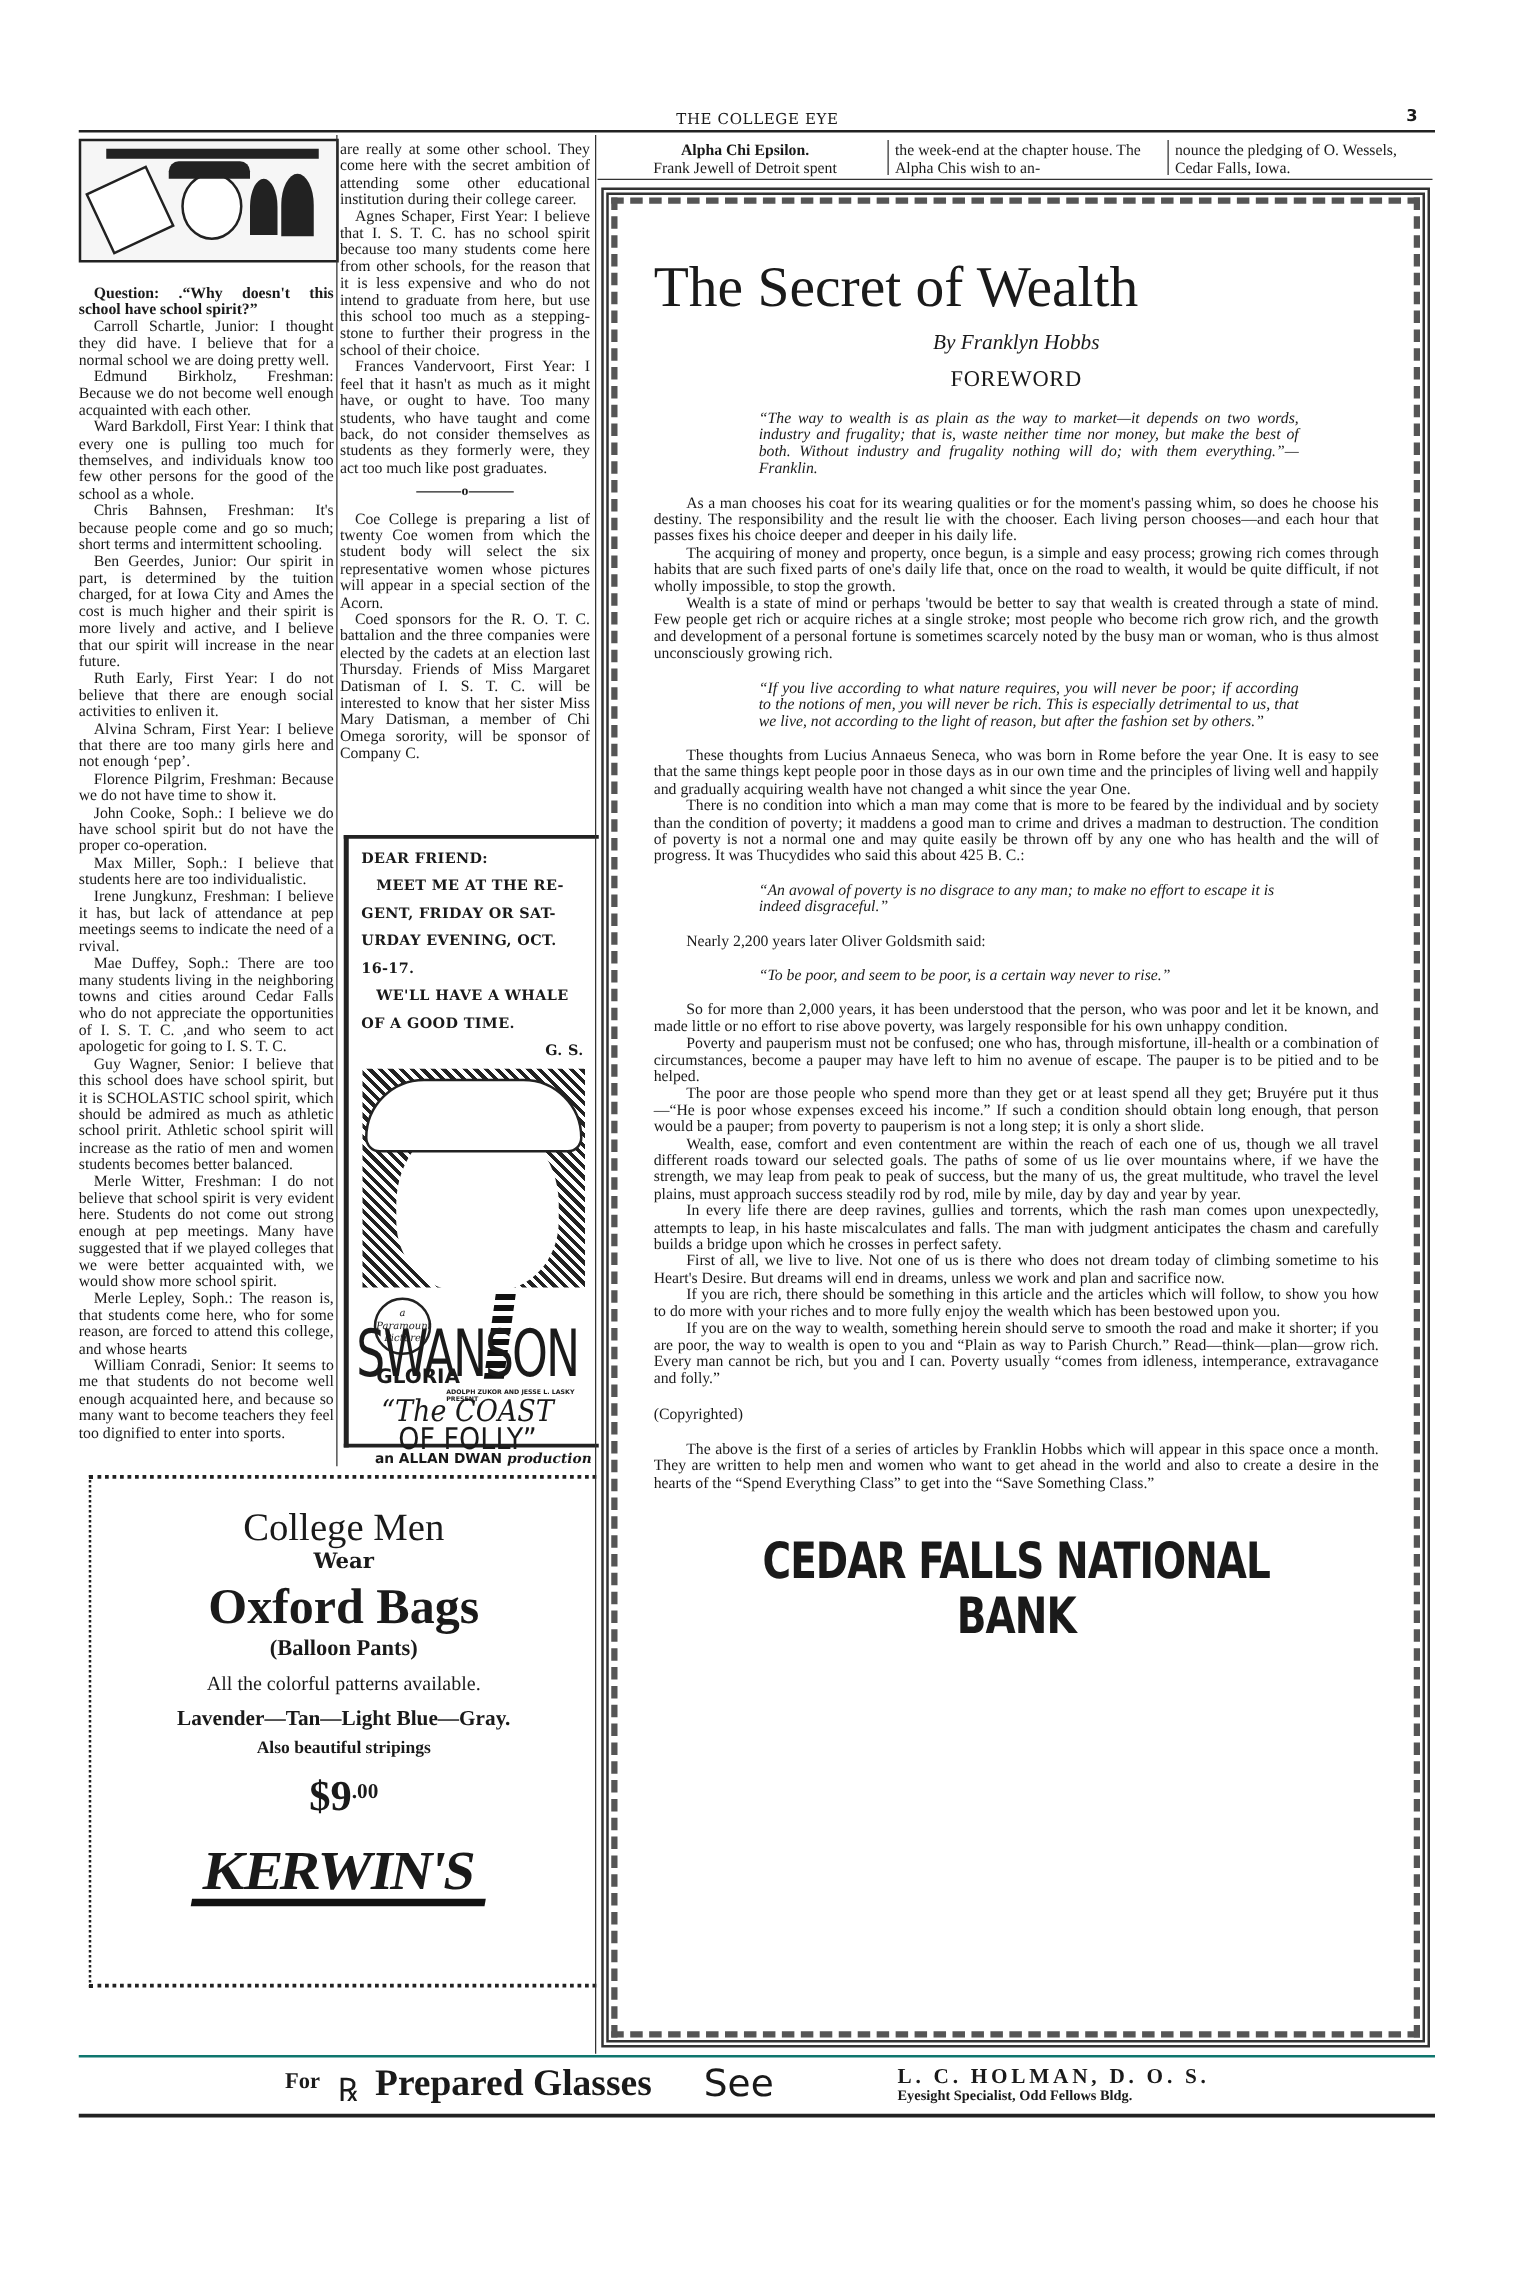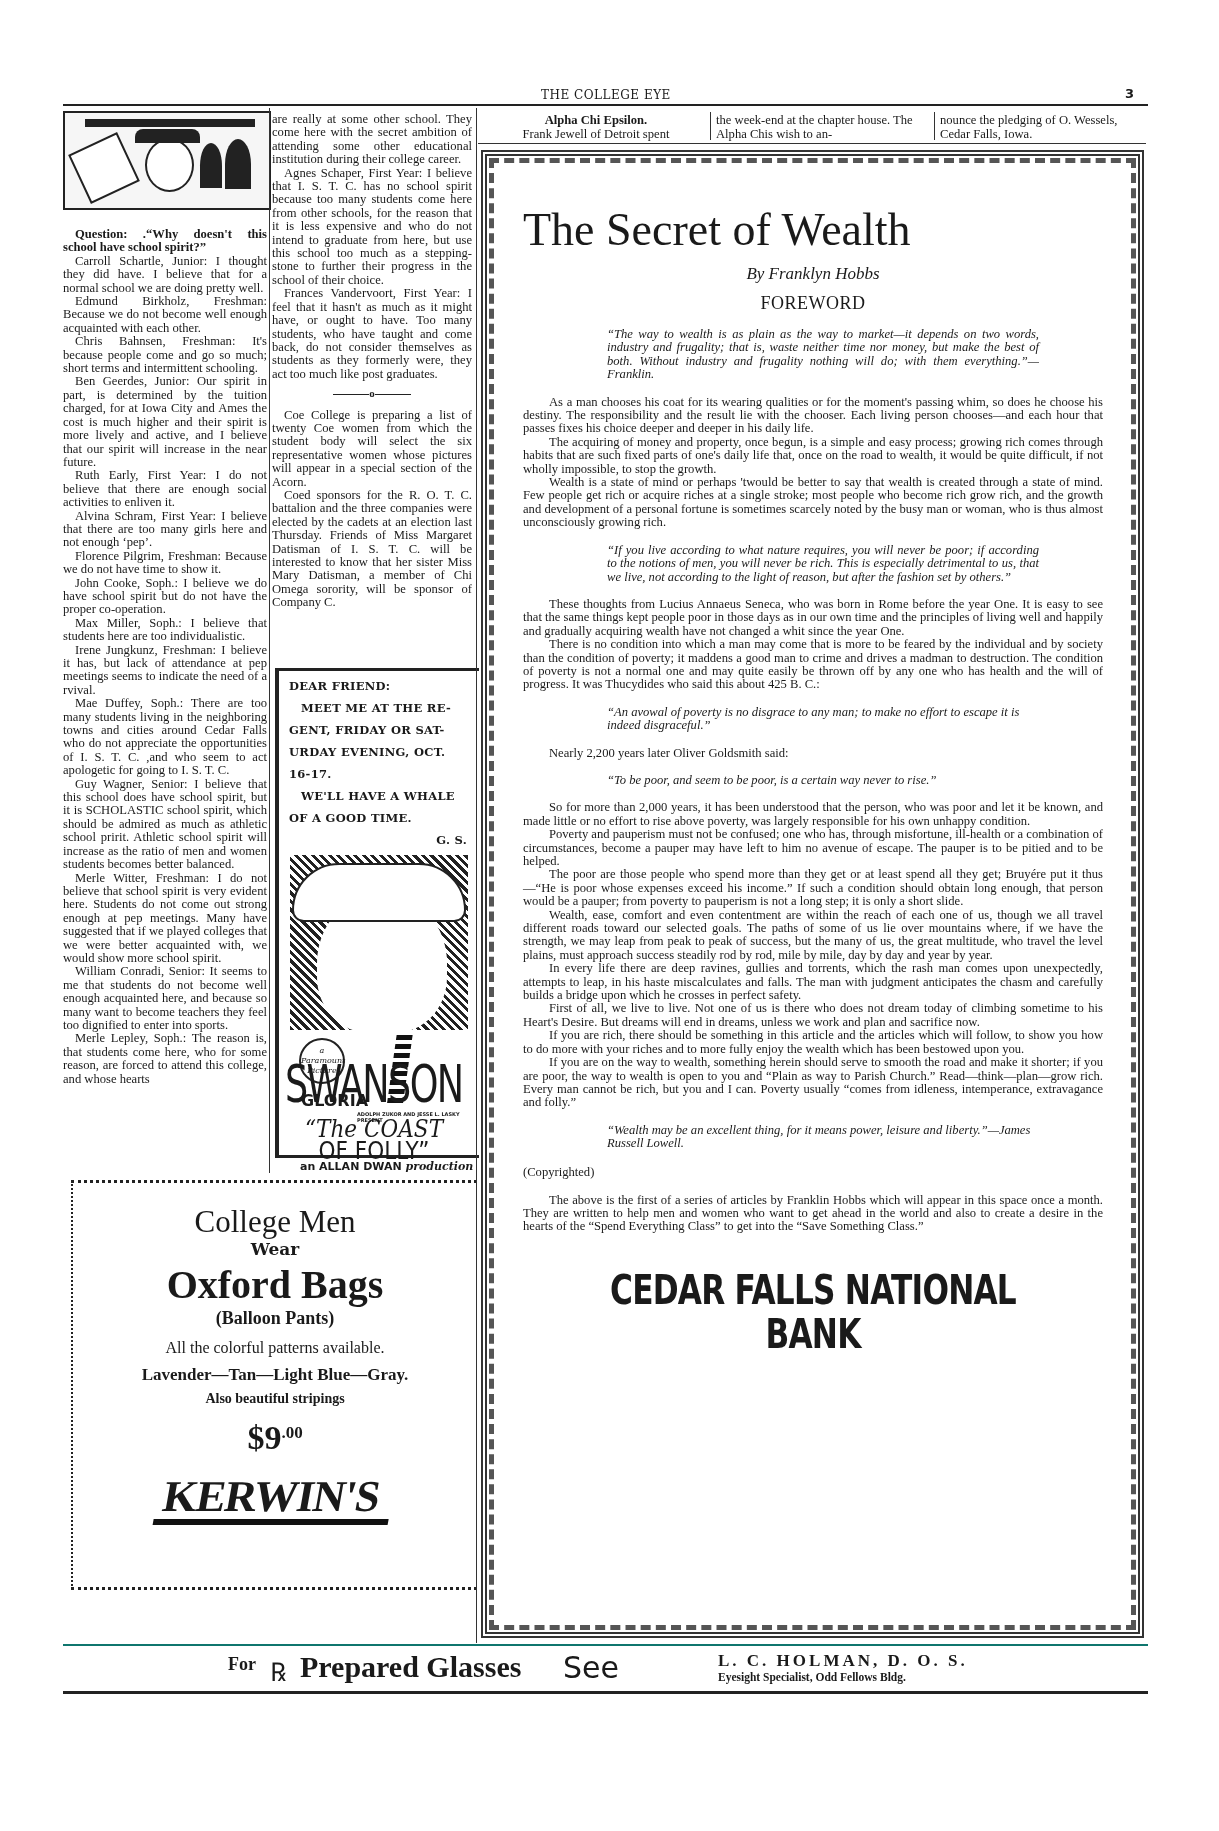--- a/index.html
+++ b/index.html
@@ -110,33 +110,34 @@
     <div class="fig" style="left:12px;top:28px;width:50px;height:50px;border:2px solid #222;transform:rotate(-25deg);background:#fff;"></div>
     <div class="fig" style="left:80px;top:25px;width:45px;height:50px;background:#fff;border:2px solid #222;border-radius:50%;"></div>
     <div class="fig" style="left:70px;top:16px;width:65px;height:14px;background:#222;border-radius:8px 8px 0 0;"></div>
     <div class="fig" style="left:135px;top:30px;width:22px;height:45px;background:#222;border-radius:50% 50% 0 0;"></div>
     <div class="fig" style="left:160px;top:26px;width:26px;height:50px;background:#222;border-radius:50% 50% 0 0;"></div>
   </div>
   <div class="col1-body">
     <p class="q">Question: .“Why doesn't this school have school spirit?”</p>
     <p>Carroll Schartle, Junior: I thought they did have. I believe that for a normal school we are doing pretty well.</p>
     <p>Edmund Birkholz, Freshman: Because we do not become well enough acquainted with each other.</p>
+    <p>Ward Barkdoll, First Year: I think that every one is pulling too much for themselves, and individuals know too few other persons for the good of the school as a whole.</p>
     <p>Chris Bahnsen, Freshman: It's because people come and go so much; short terms and intermittent schooling.</p>
     <p>Ben Geerdes, Junior: Our spirit in part, is determined by the tuition charged, for at Iowa City and Ames the cost is much higher and their spirit is more lively and active, and I believe that our spirit will increase in the near future.</p>
     <p>Ruth Early, First Year: I do not believe that there are enough social activities to enliven it.</p>
     <p>Alvina Schram, First Year: I believe that there are too many girls here and not enough ‘pep’.</p>
     <p>Florence Pilgrim, Freshman: Because we do not have time to show it.</p>
     <p>John Cooke, Soph.: I believe we do have school spirit but do not have the proper co-operation.</p>
     <p>Max Miller, Soph.: I believe that students here are too individualistic.</p>
     <p>Irene Jungkunz, Freshman: I believe it has, but lack of attendance at pep meetings seems to indicate the need of a rvival.</p>
     <p>Mae Duffey, Soph.: There are too many students living in the neighboring towns and cities around Cedar Falls who do not appreciate the opportunities of I. S. T. C. ,and who seem to act apologetic for going to I. S. T. C.</p>
     <p>Guy Wagner, Senior: I believe that this school does have school spirit, but it is SCHOLASTIC school spirit, which should be admired as much as athletic school pririt. Athletic school spirit will increase as the ratio of men and women students becomes better balanced.</p>
     <p>Merle Witter, Freshman: I do not believe that school spirit is very evident here. Students do not come out strong enough at pep meetings. Many have suggested that if we played colleges that we were better acquainted with, we would show more school spirit.</p>
+    <p>Merle Lepley, Soph.: The reason is, that students come here, who for some reason, are forced to attend this college, and whose hearts</p>
     <p>William Conradi, Senior: It seems to me that students do not become well enough acquainted here, and because so many want to become teachers they feel too dignified to enter into sports.</p>
-    <p>Merle Lepley, Soph.: The reason is, that students come here, who for some reason, are forced to attend this college, and whose hearts</p>
   </div>
 </div>
 
 <div class="vrule" style="left:269px;top:108px;height:1065px;"></div>
 
 <div class="abs col2 col-text">
   <p class="noind">are really at some other school. They come here with the secret ambition of attending some other educational institution during their college career.</p>
   <p>Agnes Schaper, First Year: I believe that I. S. T. C. has no school spirit because too many students come here from other schools, for the reason that it is less expensive and who do not intend to graduate from here, but use this school too much as a stepping-stone to further their progress in the school of their choice.</p>
   <p>Frances Vandervoort, First Year: I feel that it hasn't as much as it might have, or ought to have. Too many students, who have taught and come back, do not consider themselves as students as they formerly were, they act too much like post graduates.</p>
   <div class="divider-o"><span></span><b>o</b><span></span></div>
@@ -228,21 +229,20 @@
     <div class="body">
       <p>So for more than 2,000 years, it has been understood that the person, who was poor and let it be known, and made little or no effort to rise above poverty, was largely responsible for his own unhappy condition.</p>
       <p>Poverty and pauperism must not be confused; one who has, through misfortune, ill-health or a combination of circumstances, become a pauper may have left to him no avenue of escape. The pauper is to be pitied and to be helped.</p>
       <p>The poor are those people who spend more than they get or at least spend all they get; Bruyére put it thus—“He is poor whose expenses exceed his income.” If such a condition should obtain long enough, that person would be a pauper; from poverty to pauperism is not a long step; it is only a short slide.</p>
       <p>Wealth, ease, comfort and even contentment are within the reach of each one of us, though we all travel different roads toward our selected goals. The paths of some of us lie over mountains where, if we have the strength, we may leap from peak to peak of success, but the many of us, the great multitude, who travel the level plains, must approach success steadily rod by rod, mile by mile, day by day and year by year.</p>
       <p>In every life there are deep ravines, gullies and torrents, which the rash man comes upon unexpectedly, attempts to leap, in his haste miscalculates and falls. The man with judgment anticipates the chasm and carefully builds a bridge upon which he crosses in perfect safety.</p>
       <p>First of all, we live to live. Not one of us is there who does not dream today of climbing sometime to his Heart's Desire. But dreams will end in dreams, unless we work and plan and sacrifice now.</p>
       <p>If you are rich, there should be something in this article and the articles which will follow, to show you how to do more with your riches and to more fully enjoy the wealth which has been bestowed upon you.</p>
       <p>If you are on the way to wealth, something herein should serve to smooth the road and make it shorter; if you are poor, the way to wealth is open to you and “Plain as way to Parish Church.” Read—think—plan—grow rich. Every man cannot be rich, but you and I can. Poverty usually “comes from idleness, intemperance, extravagance and folly.”</p>
     </div>
-    <div class="quote center">“Wealth may be an excellent thing, for it means power, leisure and liberty.”—James Russell Lowell.</div>
     <div class="copy">(Copyrighted)</div>
     <div class="body series">
         <p>The above is the first of a series of articles by Franklin Hobbs which will appear in this space once a month. They are written to help men and women who want to get ahead in the world and also to create a desire in the hearts of the “Spend Everything Class” to get into the “Save Something Class.”</p>
       </div>
     <div class="bank-name">CEDAR FALLS NATIONAL BANK</div>
   </div>
 </div>
 
 <div class="abs bottom">
   <span class="for">For</span>

